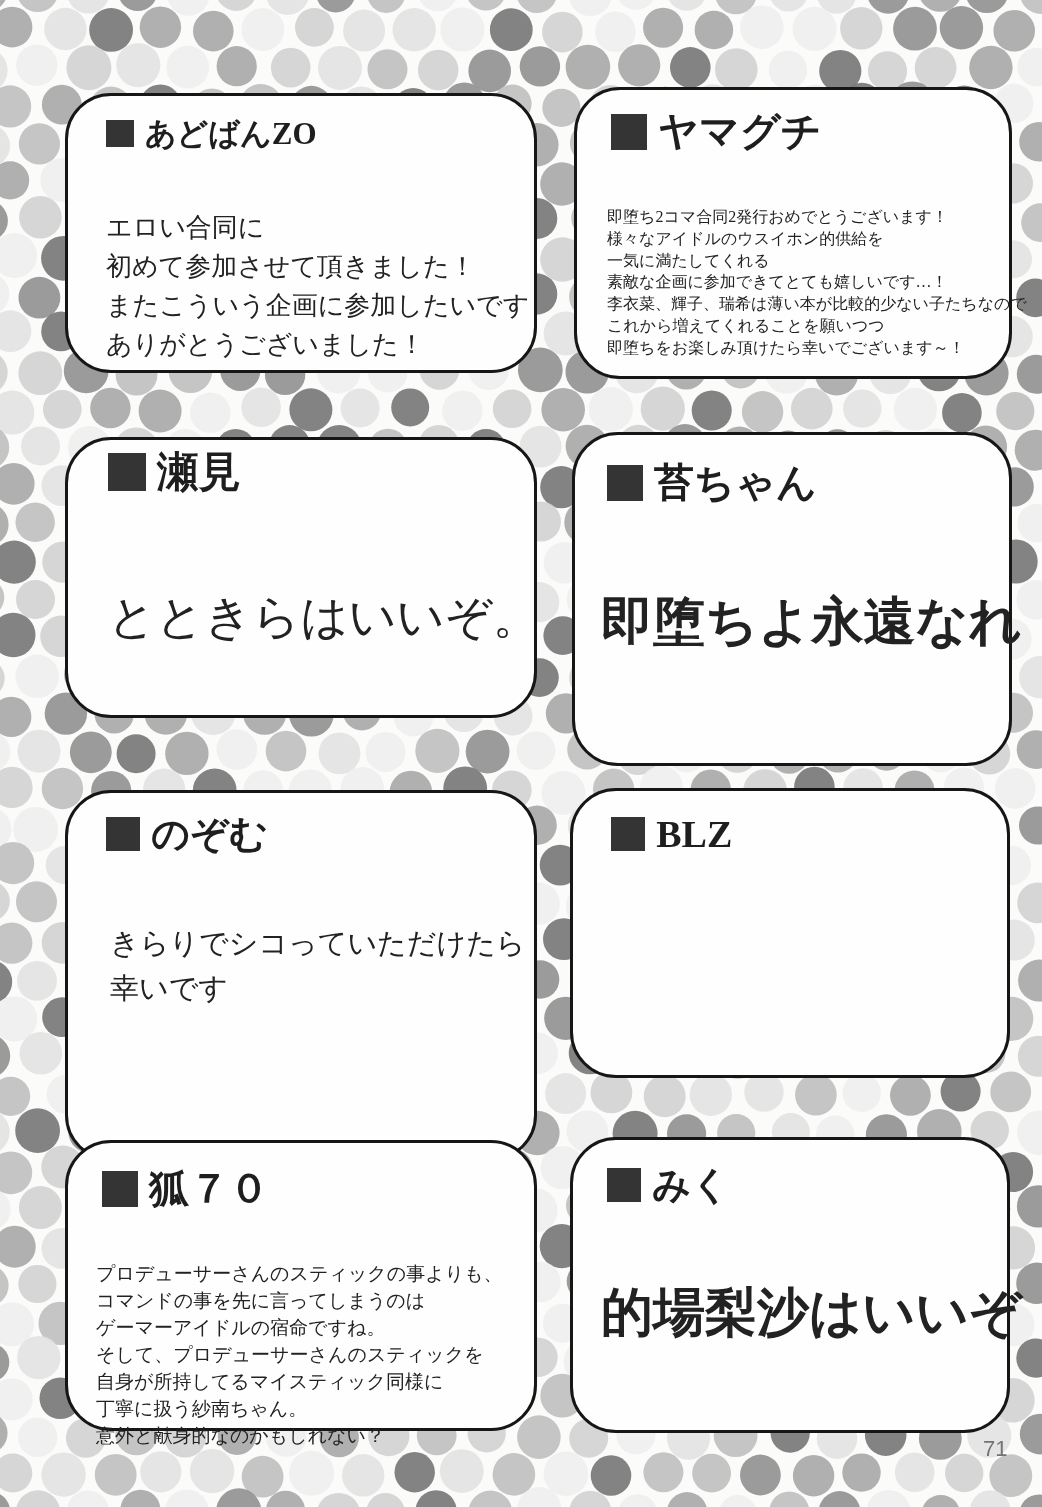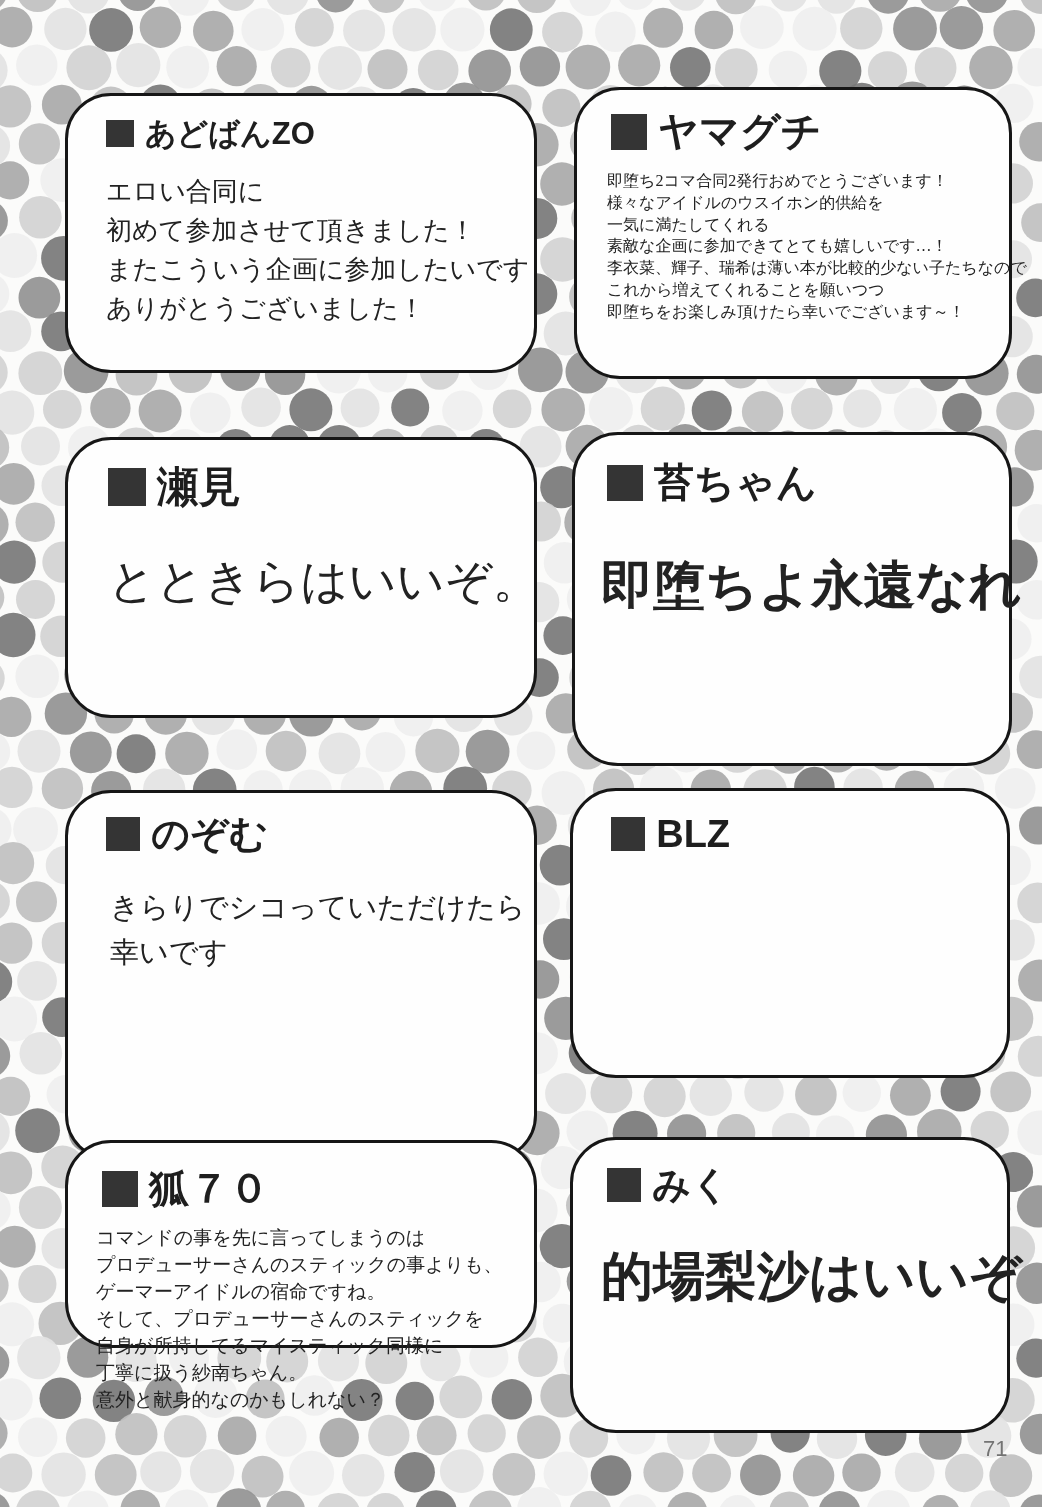--- a/index.html
+++ b/index.html
@@ -31,51 +31,52 @@
     border: 3.5px solid #161616;
     border-radius: 46px;
     z-index: 1;
   }
   .b1 { left: 65px;  top: 93px;   width: 472px; height: 280px; }
   .b2 { left: 574px; top: 87px;   width: 438px; height: 292px; }
   .b3 { left: 65px;  top: 437px;  width: 472px; height: 281px; }
   .b4 { left: 572px; top: 432px;  width: 440px; height: 334px; }
   .b5 { left: 65px;  top: 790px;  width: 472px; height: 371px; }
   .b6 { left: 570px; top: 788px;  width: 440px; height: 290px; }
-  .b7 { left: 65px;  top: 1140px; width: 472px; height: 208px; }
+  .b7 { left: 65px;  top: 1140px; width: 472px; height: 291px; }
   .b8 { left: 570px; top: 1137px; width: 440px; height: 296px; }
 
   .head {
     position: absolute;
     display: flex;
     align-items: center;
     gap: 11px;
     margin: 0;
     color: #1e1e1e;
     line-height: 1;
   }
   .sq {
     flex: none;
     width: 0.9em;
     height: 0.9em;
     background: #343434;
   }
   .serif { font-family: "Liberation Serif", "DejaVu Serif", serif; align-items: center; }
-  .sans  { font-family: Liberation Sans, sans-serif; }
+  .sans  { font-family: Liberation Serif, serif; }
 
   .body {
     position: absolute;
     white-space: nowrap;
     color: #222;
+    margin-top: 36px;
   }
   .body div { white-space: nowrap; }
 
   .b1 .head { left: 38px; top: 22px; font-size: 31px; font-weight: 600; }
   .b2 .head { left: 34px; top: 22px; font-size: 40px; font-weight: 700; }
-  .b3 .head { left: 40px; top: 26px; font-size: 42px; font-weight: 700; }
+  .b3 .head { left: 40px; top: 11px; font-size: 42px; font-weight: 700; }
   .b4 .head { left: 32px; top: 28px; font-size: 40px; font-weight: 700; }
   .b5 .head { left: 38px; top: 22px; font-size: 38px; font-weight: 700; }
   .b6 .head { left: 38px; top: 24px; font-size: 38px; font-weight: 700; justify-content: space-between; }
   .b7 .head { left: 34px; top: 26px; font-size: 40px; font-weight: 700; }
   .b8 .head { left: 34px; top: 26px; font-size: 38px; font-weight: 700; }
 
   .b1 .body { left: 38px; top: 76px;  font-size: 26px; line-height: 1.5; }
   .b2 .body { left: 30px; top: 80px;  font-size: 16px; line-height: 1.36; }
   .b3 .body { left: 40px; top: 110px; font-size: 47px; }
   .b4 .body { left: 26px; top: 116px; font-size: 52px; font-weight: 700; }
@@ -1050,22 +1051,22 @@
       <span>BLZ</span>
     </h2>
   </article>
 
   <article class="box b7">
     <h2 class="head serif">
       <span class="sq"></span>
       <span>狐７０</span>
     </h2>
     <div class="body serif">
+        <div>プロデューサーさんのスティックの事よりも、</div>
         <div>コマンドの事を先に言ってしまうのは</div>
-        <div>プロデューサーさんのスティックの事よりも、</div>
         <div>ゲーマーアイドルの宿命ですね。</div>
         <div>そして、プロデューサーさんのスティックを</div>
         <div>自身が所持してるマイスティック同様に</div>
         <div>丁寧に扱う紗南ちゃん。</div>
         <div>意外と献身的なのかもしれない？</div>
       </div>
   </article>
 
   <article class="box b8">
     <h2 class="head serif">

